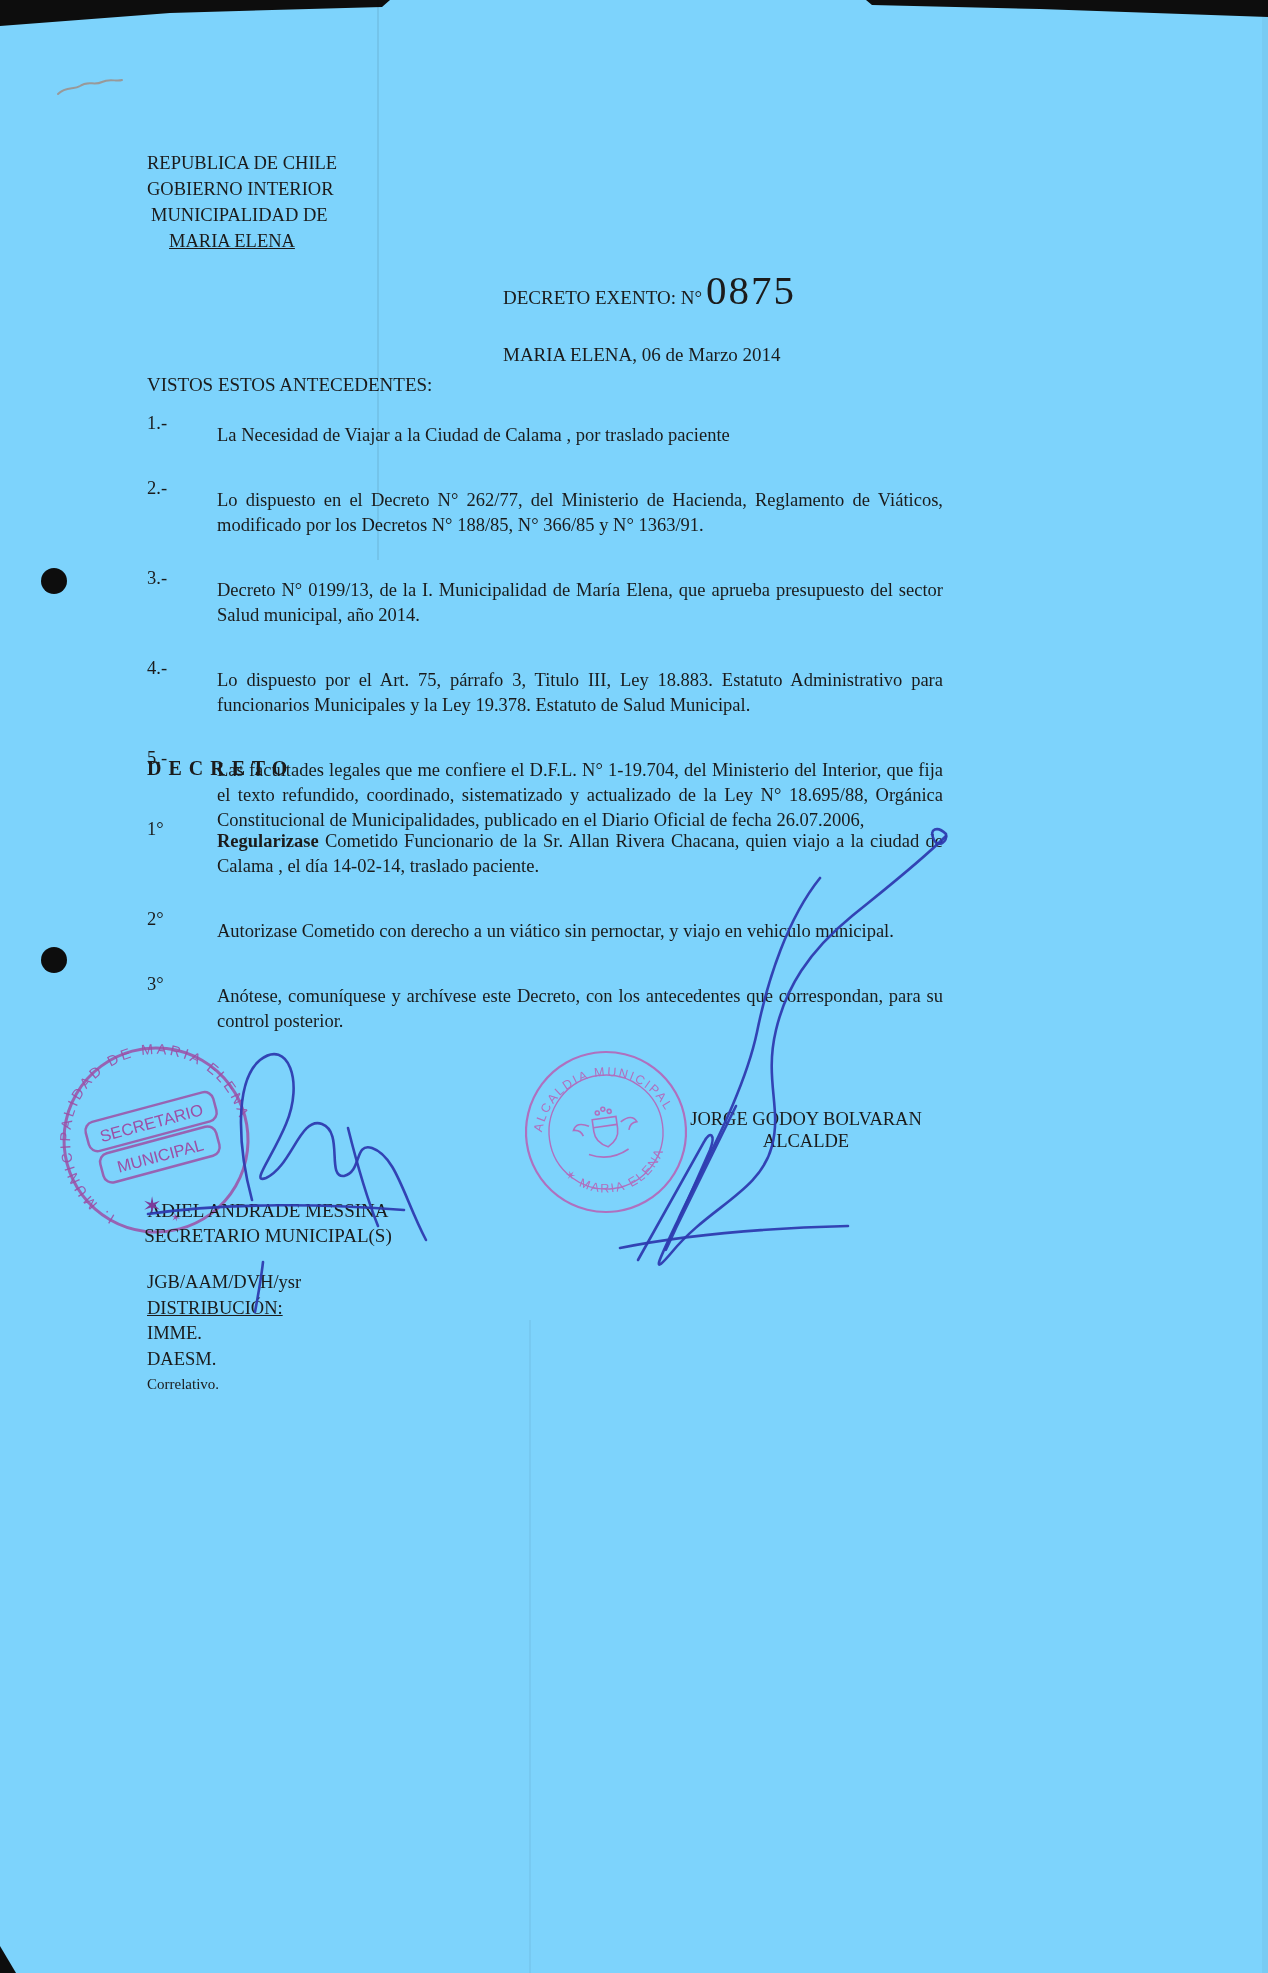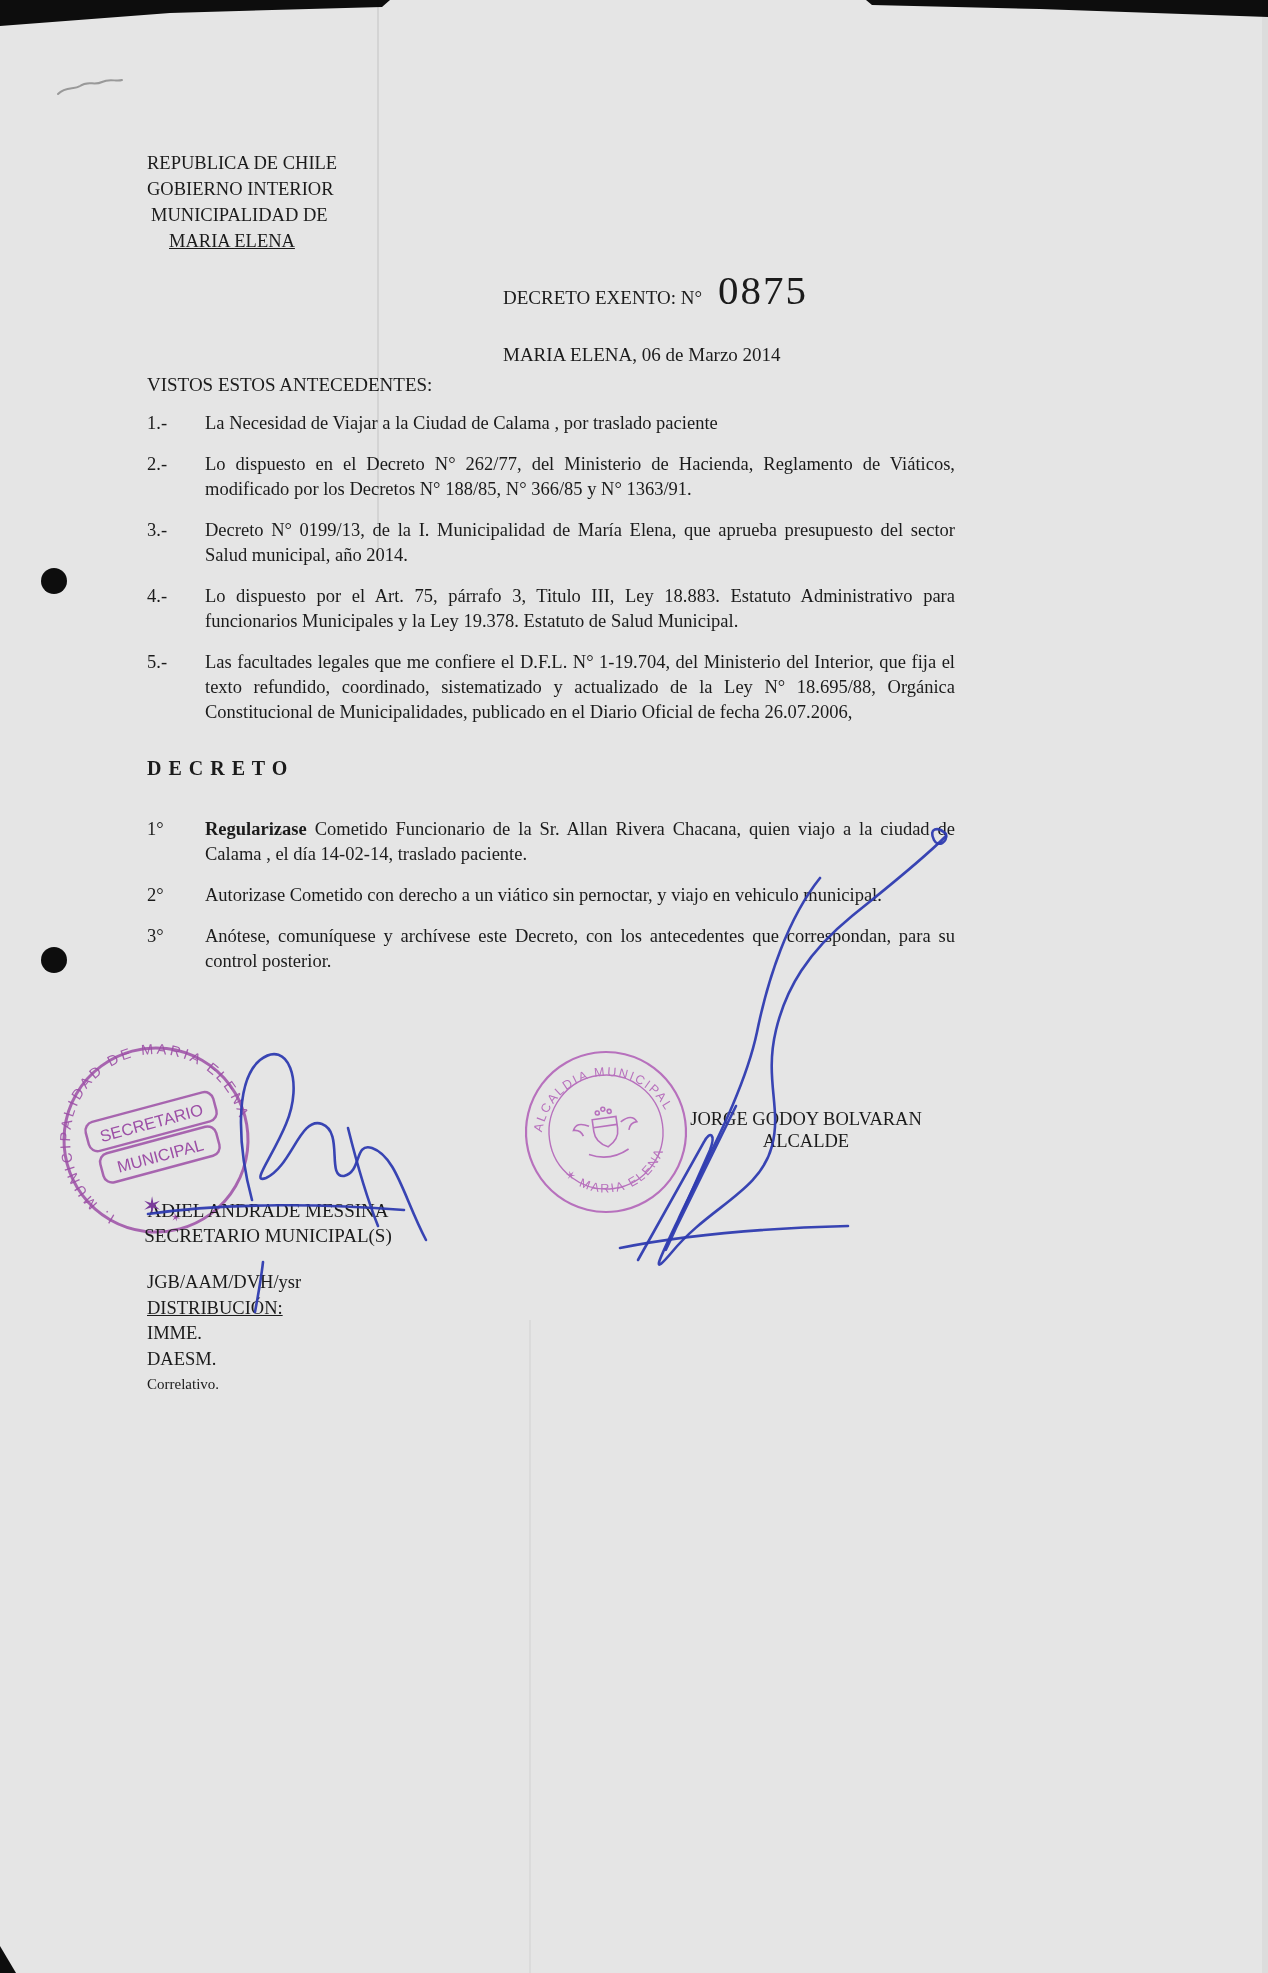--- a/index.html
+++ b/index.html
@@ -5,39 +5,39 @@
   :root{
     --ink:#1b1b1b;
     --stamp_purple:#9c4fa6;
     --stamp_purple_light:#b468ba;
     --signature_blue:#2e3bb0;
     --artifact_black:#0d0d0d;
   }
   html,body{margin:0;padding:0;background:#8f8f8f;}
   .page{
     position:relative;width:1268px;height:1973px;margin:0 auto;
-    background:#e5e5e5;overflow:hidden;
+    background:#7dd3fc;overflow:hidden;
     font-family:"Liberation Serif", serif;color:var(--ink);
   }
   .abs{position:absolute;}
   
   .letterhead{left:147px;top:150px;font-size:18.5px;line-height:26px;}
   .letterhead .l3{padding-left:4px;}
   .letterhead .l4{padding-left:22px;text-decoration:underline;}
   
-  .decree-line{left:503px;top:266px;display:flex;align-items:baseline;gap:16px;}
+  .decree-line{left:503px;top:266px;display:flex;align-items:baseline;gap:4px;}
   .decree-line .lbl{font-size:19px;}
   .decree-line .num{font-size:41px;letter-spacing:2px;}
   .place-date{left:503px;top:344px;font-size:19px;}
   
   .vistos-title{left:147px;top:374px;font-size:19px;}
   .list{left:147px;width:808px;font-size:18.5px;line-height:25px;}
   .item{display:flex;margin-bottom:16px;}
   .item .num{width:58px;flex:0 0 58px;}
-  .item .text{margin:0;flex:1;text-align:justify;}
+  .item .text{margin:12px;flex:1;text-align:justify;}
   .decreto-title{left:147px;top:757px;font-size:20px;font-weight:bold;letter-spacing:1px;text-align:center;}
   
   .sign-left{left:128px;top:1198px;width:280px;text-align:center;font-size:19px;line-height:25px;}
   .sign-right{left:648px;top:1108px;width:316px;text-align:center;font-size:18.5px;line-height:22px;}
   
   .footer{left:147px;top:1270px;font-size:18.5px;line-height:25.5px;}
   .footer .underl{text-decoration:underline;}
   .footer .small{font-size:15px;}
   
   .stamp{pointer-events:none;}

